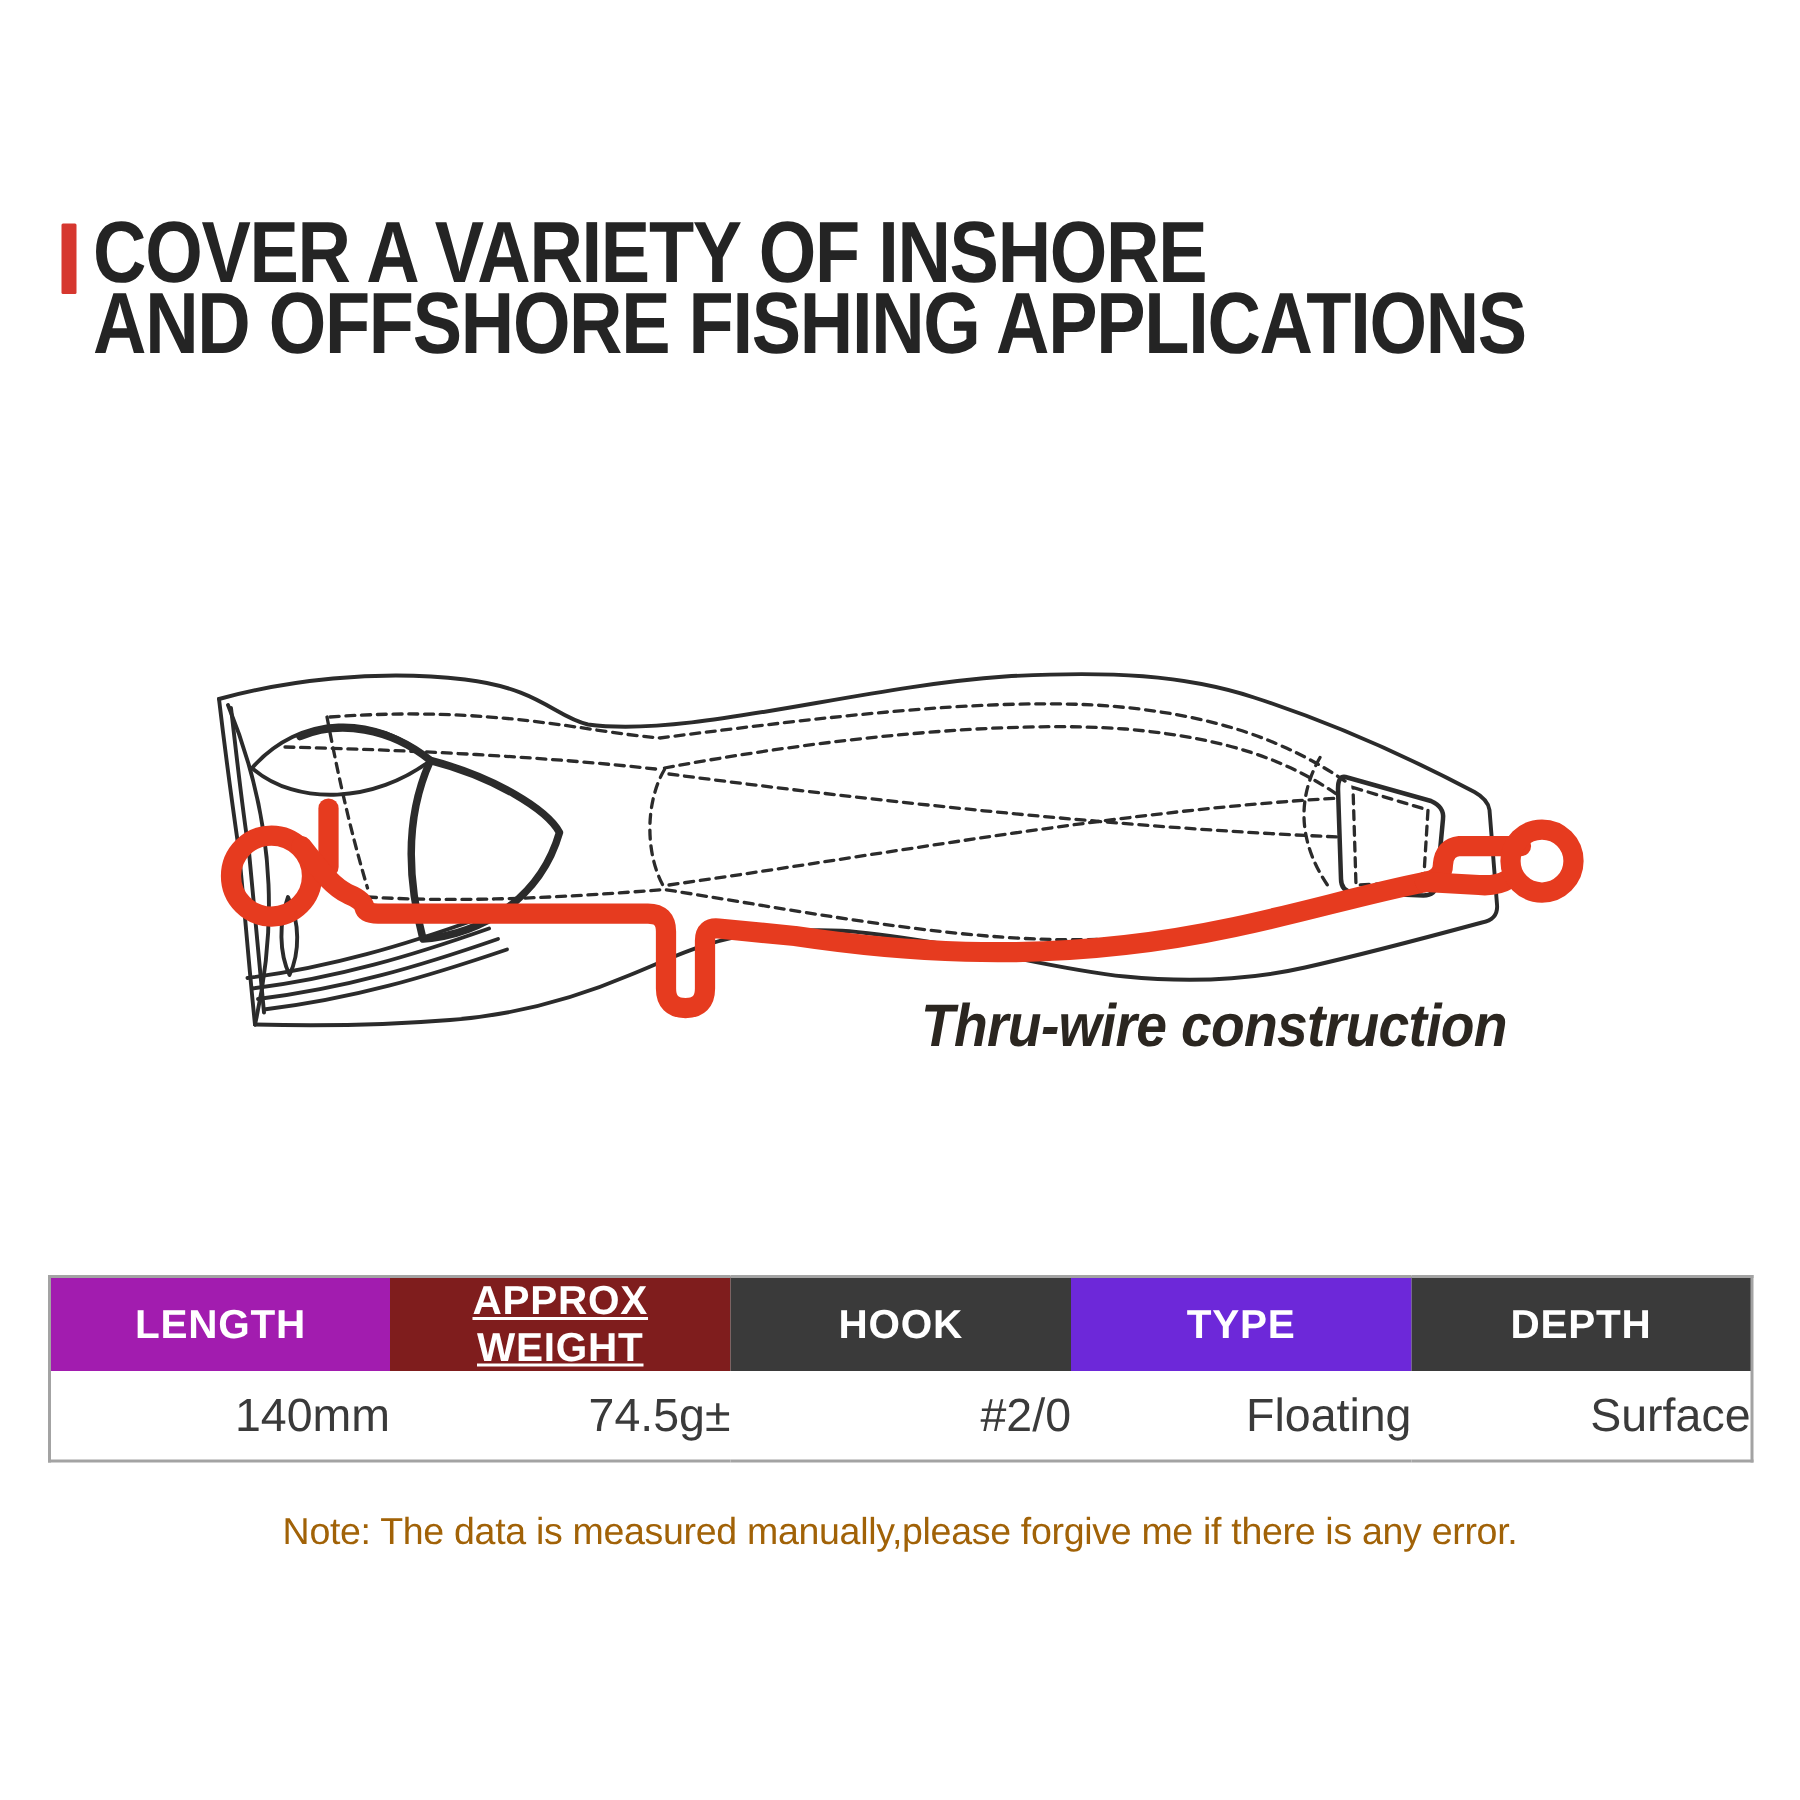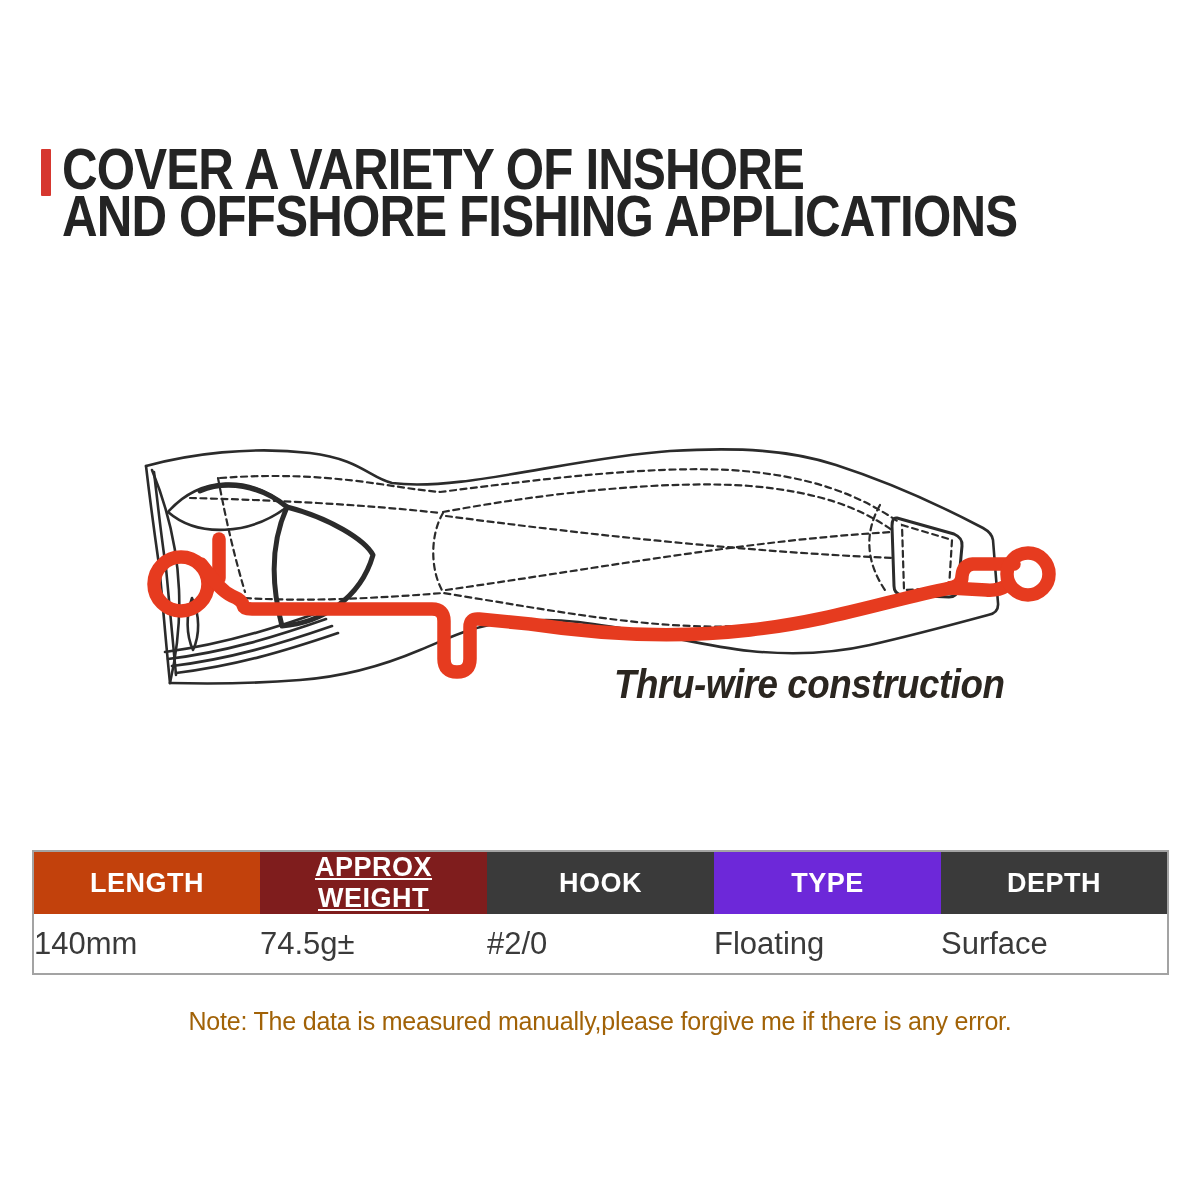--- a/index.html
+++ b/index.html
@@ -36,21 +36,21 @@
     position:absolute;left:32px;top:850px;width:1137px;
     border-collapse:collapse;table-layout:fixed;
     border:2px solid #a3a3a3;
   }
   .spec-table th{
     height:47px;color:#ffffff;font-size:27px;font-weight:bold;letter-spacing:0.5px;
     text-align:center;vertical-align:middle;padding:0;
   }
   .spec-table td{
     height:59px;background:#ffffff;color:#3a3a3a;font-size:31px;font-weight:normal;
-    text-align:left;vertical-align:middle;padding:0;
+    text-align:right;vertical-align:middle;padding:0;
   }
   
   .note{
     position:absolute;left:0;top:1007px;width:1200px;margin:0;
     text-align:center;font-size:25px;color:#a16207;letter-spacing:-0.2px;
   }
 </style>
 </head>
 <body>
 
@@ -129,21 +129,21 @@
         <path d="M 820,148 L 856,150 Q 868,151 876,146"></path>
         <circle cx="898" cy="134" r="21"></circle>
       </g>
     </svg>
     <figcaption class="wire-label">Thru-wire construction</figcaption>
   </figure>
 
   <table class="spec-table">
     <thead>
       <tr>
-        <th style="background: #c2410c;">LENGTH</th>
+        <th style="background: #a21caf;">LENGTH</th>
         <th style="background: #7f1d1d; text-decoration: underline;">APPROX WEIGHT</th>
         <th style="background: rgb(58, 58, 58);">HOOK</th>
         <th style="background: #6d28d9;">TYPE</th>
         <th style="background: rgb(58, 58, 58);">DEPTH</th>
       </tr>
     </thead>
     <tbody>
       <tr>
         <td>140mm</td>
         <td>74.5g±</td>

